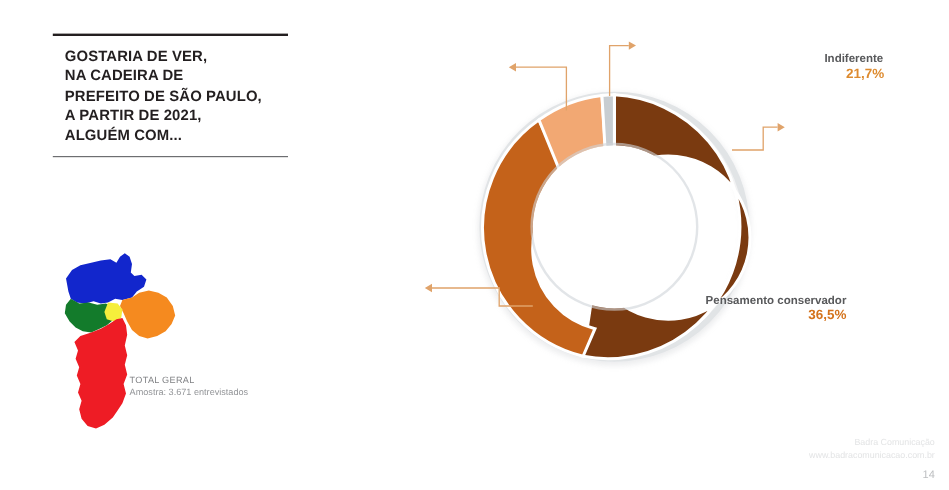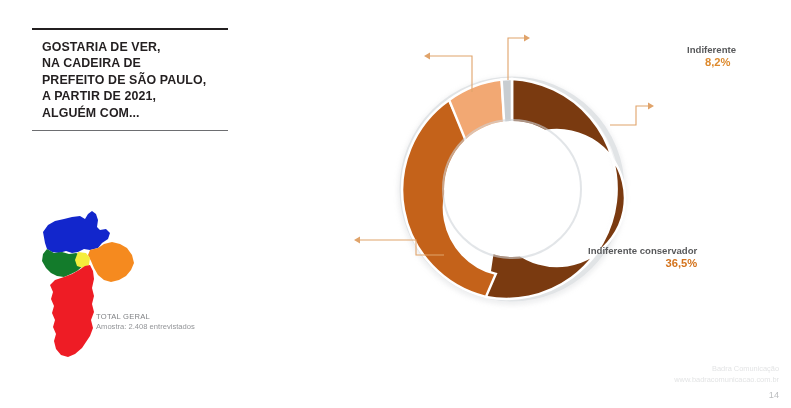--- a/index.html
+++ b/index.html
@@ -13,21 +13,21 @@
     height: 408px;
     position: relative;
     overflow: hidden;
     font-family: "Liberation Sans", sans-serif;
     color: #231f20;
   }
 
   
   #left-panel {
     position: absolute;
-    left: 0;
+    left: 12px;
     top: 0;
     width: 320px;
     height: 349px;
   }
 
   #title-block {
     position: absolute;
     left: 32px;
     top: 28px;
     width: 196px;
@@ -168,21 +168,21 @@
       <path fill="#F5EE3C" d="M50,44 L58,45 L62,50 L61,57 L55,60 L49,58 L47,52 Z"></path>
 
       <path fill="#EE1C25" d="M36,69 L44,66 L51,62 L57,58 L62,57 L65,63 L66,71 L64,80 L66,88 L64,96 L66,104
                L63,112 L65,120 L62,128 L58,134 L54,140 L47,146 L40,149 L33,147 L28,141 L26,133
                L28,126 L25,119 L27,112 L24,105 L26,98 L23,91 L25,84 L22,77 L27,72 Z"></path>
     </svg>
   </div>
 
   <div id="total-block">
     <div id="total-title">TOTAL GERAL</div>
-    <div class="total-line">Amostra: 2.408 entrevistados</div>
+    <div class="total-line">Amostra: 3.671 entrevistados</div>
   </div>
 </div>
 
 <div id="chart-area">
 
   <svg id="donut-svg" width="471" height="408" viewBox="0 0 471 408">
     <defs>
       <radialGradient id="innerShadow" cx="50%" cy="50%" r="50%">
         <stop offset="78%" stop-color="#ffffff" stop-opacity="0"></stop>
         <stop offset="100%" stop-color="#9aa0a6" stop-opacity="0.45"></stop>
@@ -237,25 +237,25 @@
     <g fill="#E0A36A">
       <polygon points="204,34.5 210,38 204,41.5"></polygon>
       <polygon points="110,52.5 104,56 110,59.5"></polygon>
       <polygon points="328,102.5 334,106 328,109.5"></polygon>
       <polygon points="40,236.5 34,240 40,243.5"></polygon>
     </g>
   </svg>
 
   <div class="callout" id="callout-indiferente">
     <div class="cat">Indiferente</div>
-    <div class="val">8,2%</div>
+    <div class="val">21,7%</div>
   </div>
 
   <div class="callout" id="callout-conservador">
-    <div class="cat">Indiferente conservador</div>
+    <div class="cat">Pensamento conservador</div>
     <div class="val">36,5%</div>
   </div>
 </div>
 
 <div id="footer">
   <div class="footer-line">Badra Comunicação</div>
   <div class="footer-line">www.badracomunicacao.com.br</div>
   <div id="page-number">14</div>
 </div>
 

